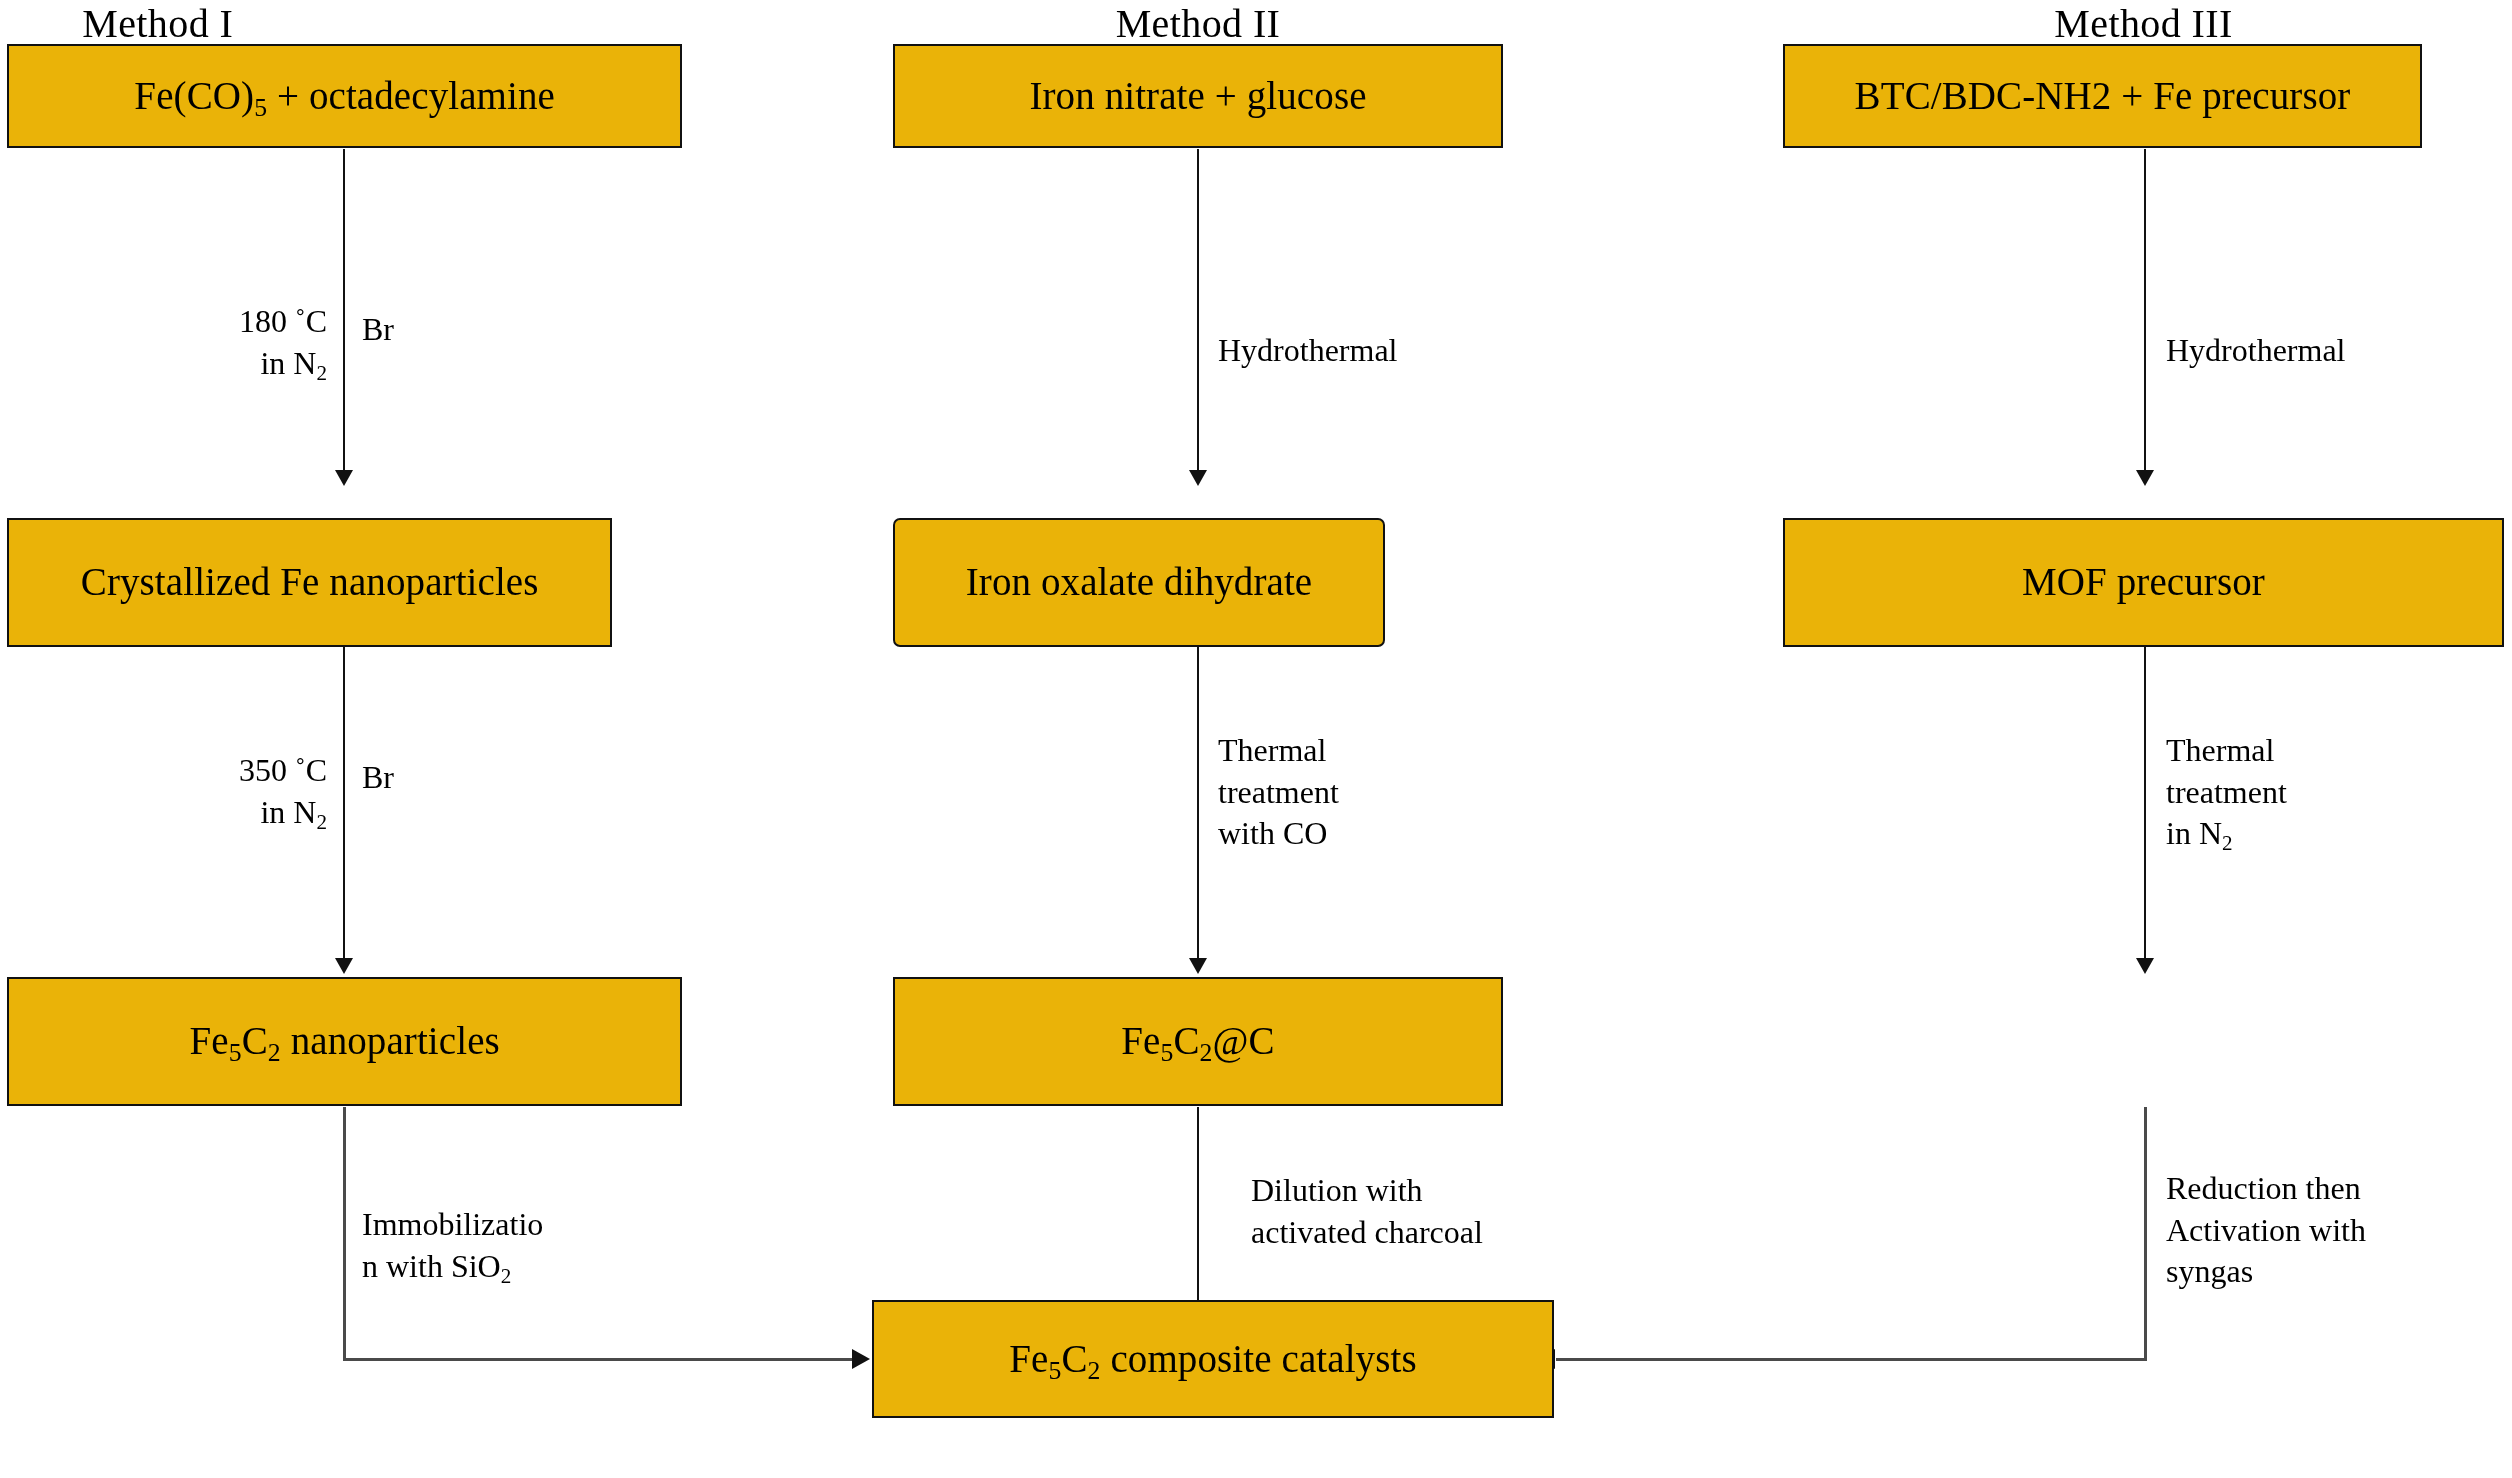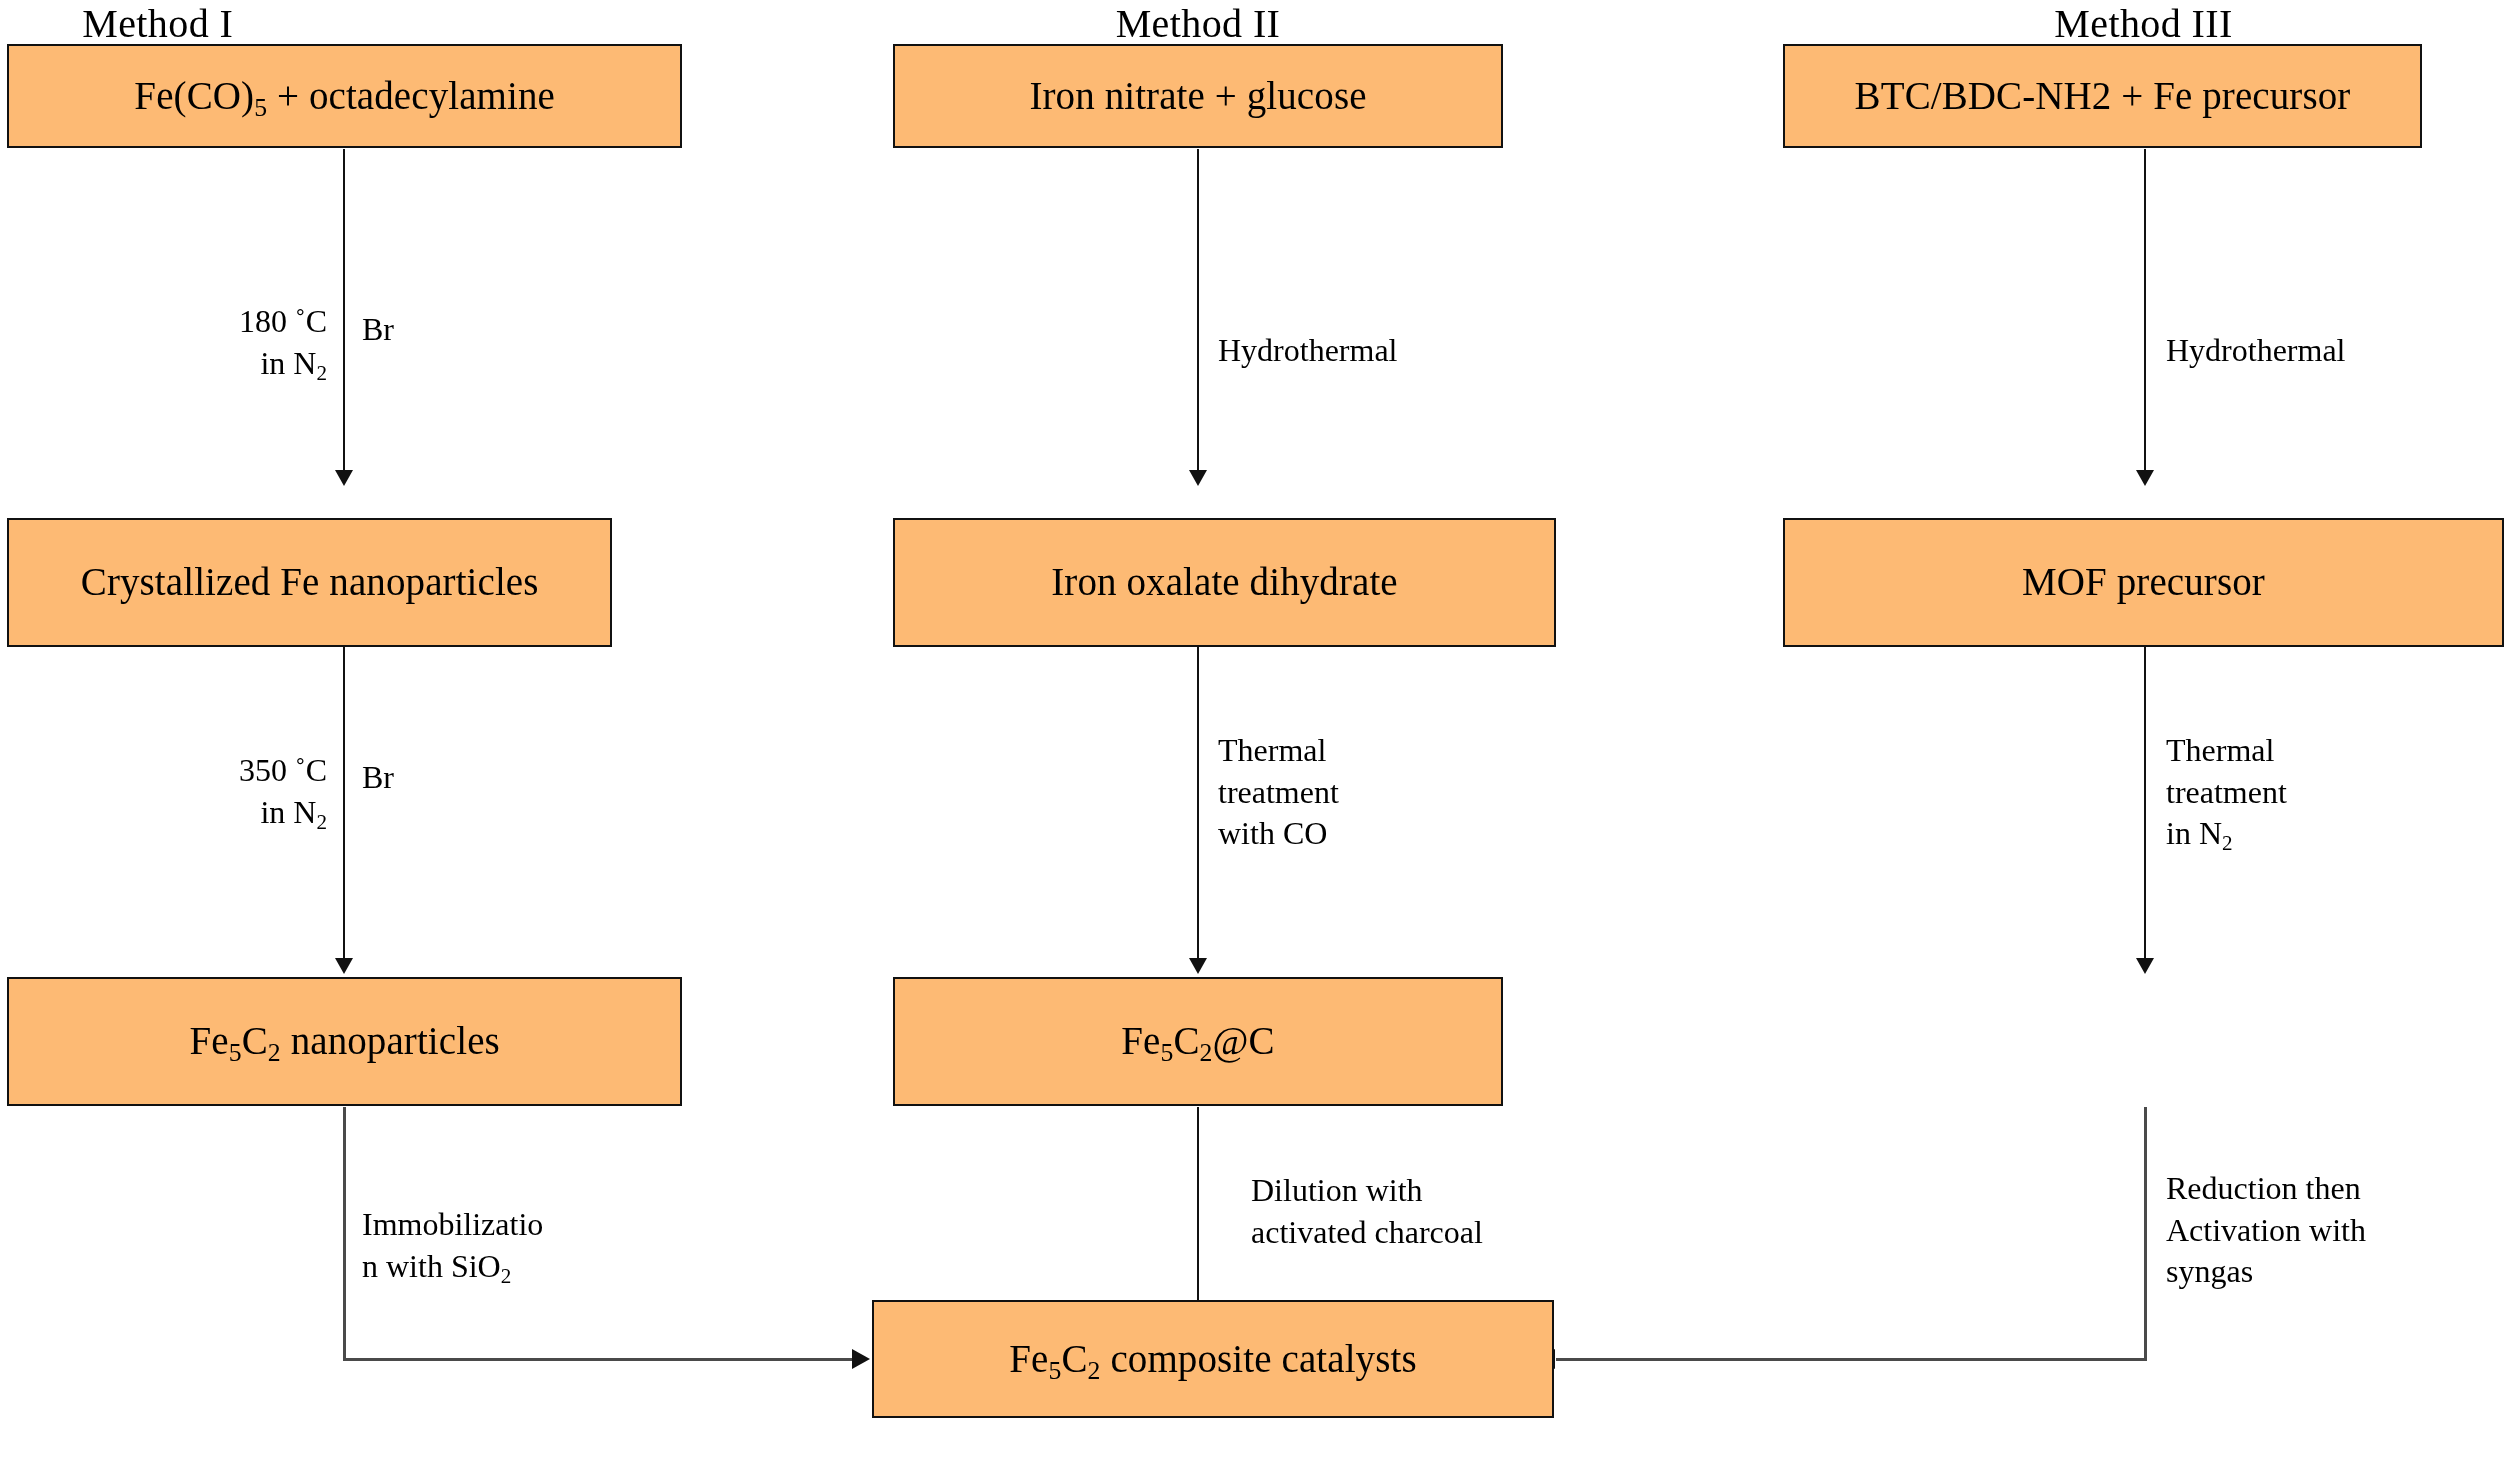--- a/index.html
+++ b/index.html
@@ -21,21 +21,21 @@
     text-align: center;
     font-size: 40px;
     line-height: 1.1;
     letter-spacing: 0.4px;
     white-space: nowrap;
   }
   .node {
     position: absolute;
     box-sizing: border-box;
     border: 2.2px solid #111111;
-    background: #fdba74;
+    background: #eab308;
     display: flex;
     align-items: center;
     justify-content: center;
     text-align: center;
     font-size: 39px;
     line-height: 1.15;
     letter-spacing: 0.1px;
   }
   .node .txt { padding: 0 10px; }
   sub {
@@ -129,21 +129,21 @@
   <div class="edge-label right-of" style="left:362px; top:1204px; width:337px;">Immobilizatio<br>n with SiO<sub>2</sub></div>
 
   <div class="node" style="left:893px; top:44px; width:610px; height:104px;">
     <span class="txt">Iron nitrate + glucose</span>
   </div>
 
   <div class="vline" style="left:1197px; top:149px; height:326px;"></div>
   <div class="arrow-down" style="left:1189px; top:470px;"></div>
   <div class="edge-label right-of" style="left:1218px; top:330px; width:323px;">Hydrothermal</div>
 
-  <div class="node" style="left:893px; top:518px; width:663px; height:129px;">
+  <div class="node" style="left:893px; top:518px; width:492px; height:129px;border-radius:7px;">
     <span class="txt">Iron oxalate dihydrate</span>
   </div>
 
   <div class="vline" style="left:1197px; top:647px; height:316px;"></div>
   <div class="arrow-down" style="left:1189px; top:958px;"></div>
   <div class="edge-label right-of" style="left:1218px; top:730px; width:330px;">Thermal<br>treatment<br>with CO</div>
 
   <div class="node" style="left:893px; top:977px; width:610px; height:129px;">
     <span class="txt">Fe<sub>5</sub>C<sub>2</sub>@C</span>
   </div>

